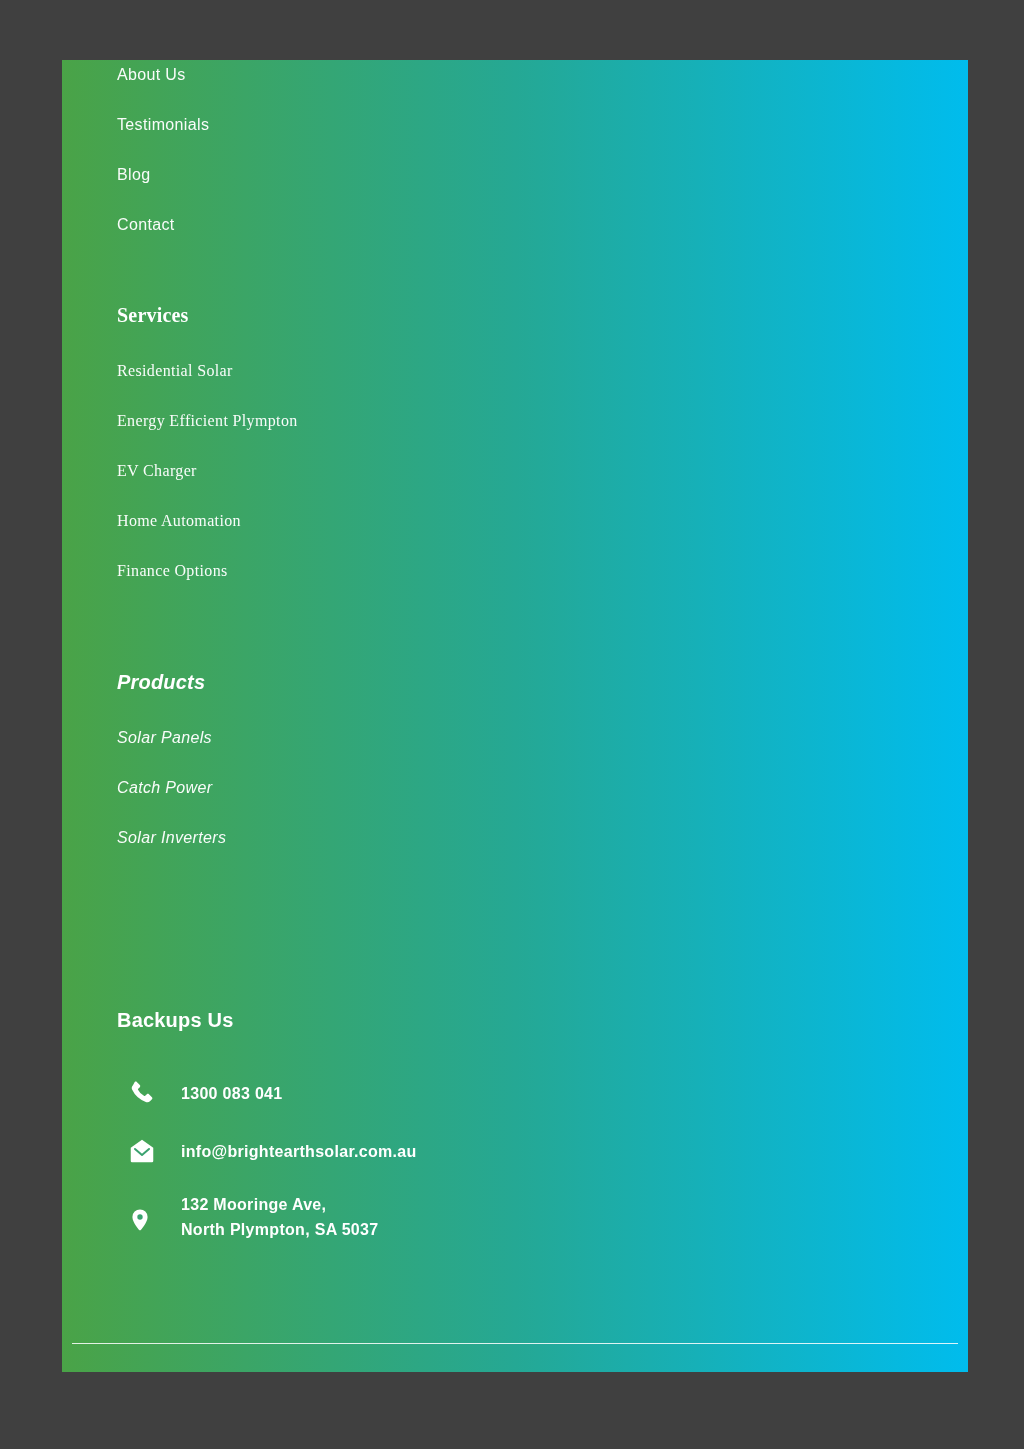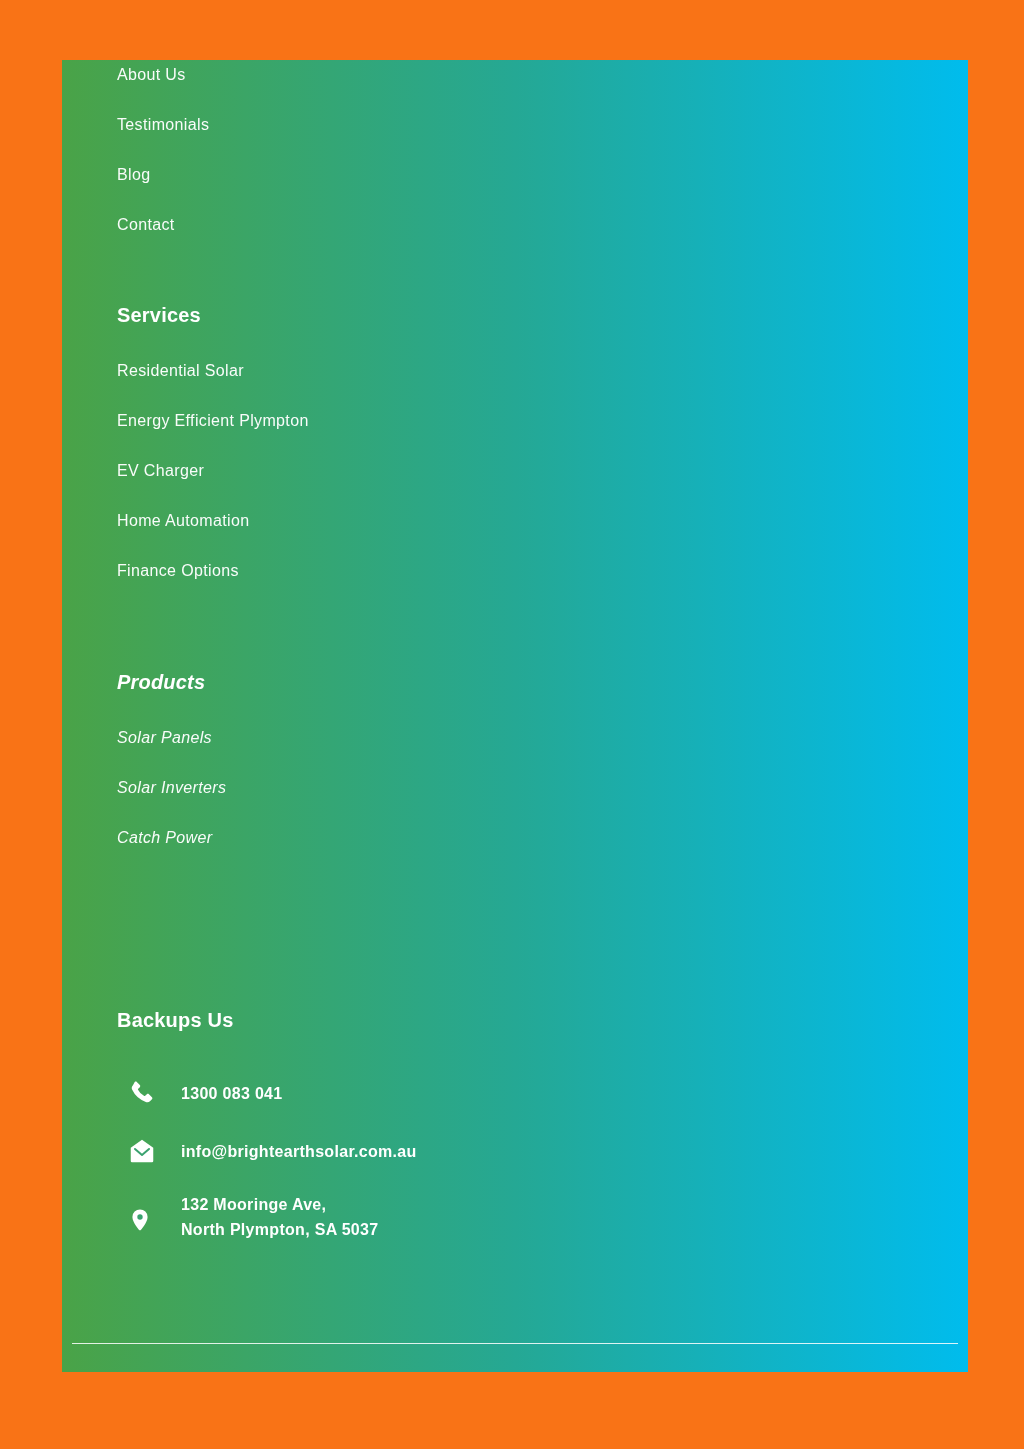--- a/index.html
+++ b/index.html
@@ -13,21 +13,21 @@
     height: 1449px;
     font-family: "Liberation Sans", sans-serif;
     -webkit-font-smoothing: antialiased;
     overflow: hidden;
   }
 
   .page {
     position: relative;
     width: 1024px;
     height: 1449px;
-    background: #f97316;
+    background: #404040;
   }
 
   
   .footer-panel {
     position: absolute;
     left: 62px;
     top: 60px;
     width: 906px;
     height: 1312px;
     background: linear-gradient(90deg, #4aa347 0%, #25a894 50%, #00bced 100%);
@@ -67,21 +67,21 @@
     font-size: 20px;
     line-height: 24px;
     font-weight: 700;
     letter-spacing: 0.2px;
     margin: 0;
     white-space: nowrap;
   }
 
   
   .block-quick  { top: 5px; }     
-  .block-services { top: 243px; }
+  .block-services { top: 243px; font-family: Liberation Serif, serif; }
   .block-products { top: 610px; font-style: italic; }
   .block-contact  { top: 948px; }
 
   .link-row + .link-row { margin-top: 30px; }
   .list { margin-top: 0; }
   .group-heading + .list { margin-top: 34px; }
 
   
   .contact-list {
     margin-top: 44px;
@@ -177,24 +177,24 @@
         </div>
       </nav>
 
       <nav class="col block-products">
         <h3 class="group-heading">Products</h3>
         <div class="list">
           <div class="link-row">
             <a class="nav-link" href="#">Solar Panels</a>
           </div>
           <div class="link-row">
+            <a class="nav-link" href="#">Catch Power</a>
+          </div>
+          <div class="link-row">
             <a class="nav-link" href="#">Solar Inverters</a>
-          </div>
-          <div class="link-row">
-            <a class="nav-link" href="#">Catch Power</a>
           </div>
         </div>
       </nav>
 
       <div class="col block-contact">
         <h3 class="group-heading">Backups Us</h3>
 
         <div class="contact-list">
 
           <div class="contact-row phone">

